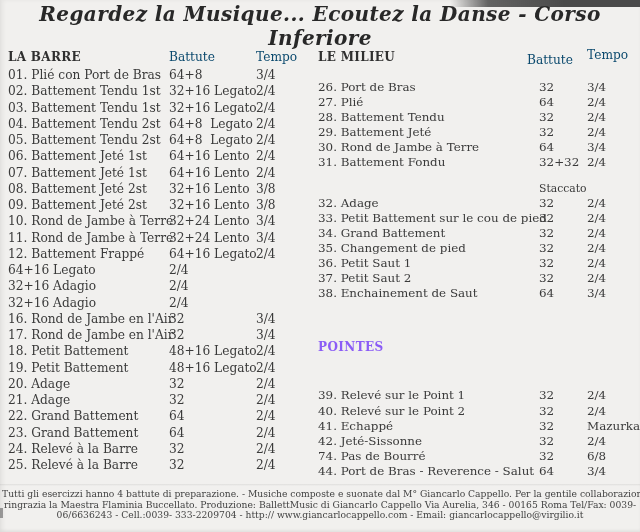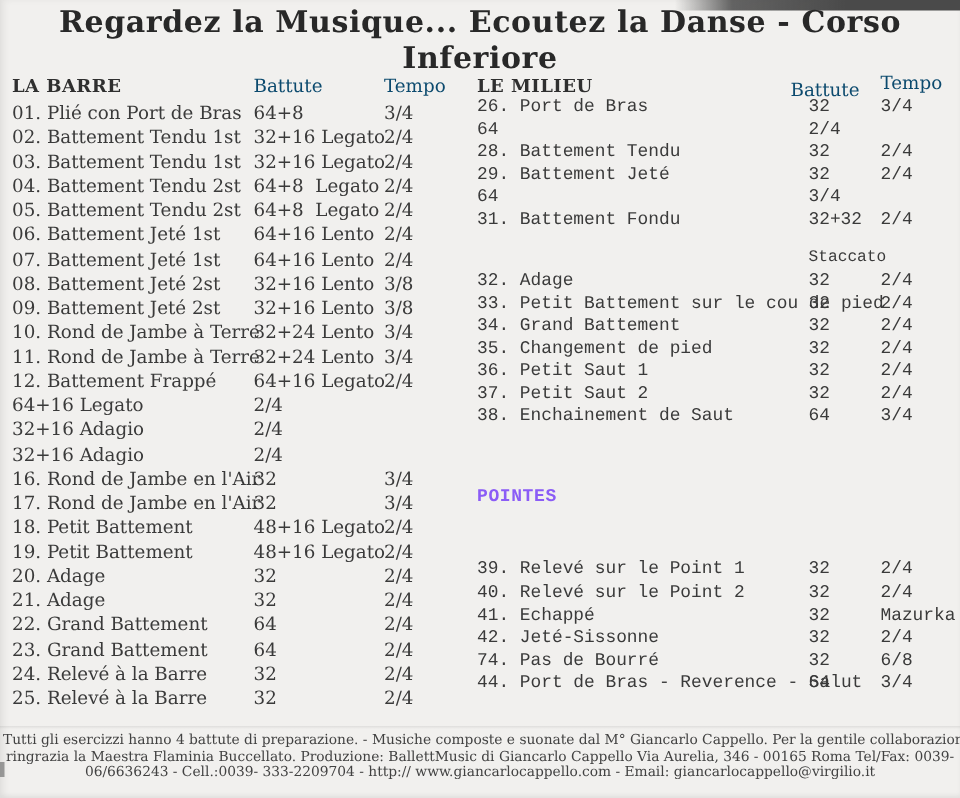--- a/index.html
+++ b/index.html
@@ -14,34 +14,34 @@
   }
   
   .scan-band{position:absolute;top:0;right:0;width:190px;height:7px;
     background:linear-gradient(90deg, rgba(74,74,74,0) 0%, rgba(74,74,74,.85) 20%, #4a4a4a 60%);
     filter:blur(.5px);}
   .crease{position:absolute;top:484px;left:0;right:0;height:2px;
     background:linear-gradient(to bottom, rgba(110,110,110,.14), rgba(255,255,255,0));}
   .speck{position:absolute;left:0;top:508px;width:3px;height:10px;background:#6b6b6b;opacity:.65;}
 
   .title{position:absolute;top:2px;left:0;right:0;margin:0;
-    text-align:center;font-size:20px;font-weight:bold;color:#282828;letter-spacing:.4px;}
+    text-align:center;font-size:20px;font-weight:bold;color:#282828;letter-spacing:.4px;font-style:italic;}
 
   .hdr{position:absolute;font-size:12.2px;color:#0c4a6e;white-space:nowrap;}
   .hdr.caps{font-weight:bold;letter-spacing:.3px;font-size:12px;color:#2f2f2f;}
   #h-labarre{left:8px;top:50px;}
   #h-bat-l{left:169px;top:50px;}
   #h-tempo-l{left:256px;top:50px;}
   #h-milieu{left:318px;top:50px;}
   #h-bat-r{left:527px;top:53px;}
   #h-tempo-r{left:587px;top:48px;}
 
   .col{position:absolute;}
   #col-left{left:8px;top:67px;width:304px;--c1:161px;--c2:87px;--rh:16.26px;}
-  #col-right{left:318px;top:64px;width:320px;font-family:Liberation Mono, monospace;--c1:221px;--c2:48px;--rh:15.1px;}
+  #col-right{left:318px;top:80px;width:320px;--c1:221px;--c2:48px;--rh:15.1px;}
 
   .trow{display:grid;grid-template-columns:var(--c1) var(--c2) 1fr;
     height:var(--rh);line-height:var(--rh);font-size:12.2px;}
   #col-right .trow{font-size:11.9px;}
   .trow .c-name{white-space:nowrap;overflow:visible;}
   .trow .c-bat{white-space:pre;}
   .trow .c-tempo{white-space:nowrap;}
   .trow.note{margin-top:10px;}
   .trow.note .c-bat{font-size:10.8px;}
   .trow.sub{margin:39px 0 33px 0;}
@@ -193,34 +193,36 @@
         <span class="c-tempo">2/4</span>
       </div>
     </div>
   <div class="col" id="col-right">
       <div class="trow track">
         <span class="c-name">26. Port de Bras</span>
         <span class="c-bat">32</span>
         <span class="c-tempo">3/4</span>
       </div>
       <div class="trow track">
+        <span class="c-name">27. Plié</span>
         <span class="c-bat">64</span>
         <span class="c-tempo">2/4</span>
       </div>
       <div class="trow track">
         <span class="c-name">28. Battement Tendu</span>
         <span class="c-bat">32</span>
         <span class="c-tempo">2/4</span>
       </div>
       <div class="trow track">
         <span class="c-name">29. Battement Jeté</span>
         <span class="c-bat">32</span>
         <span class="c-tempo">2/4</span>
       </div>
       <div class="trow track">
+        <span class="c-name">30. Rond de Jambe à Terre</span>
         <span class="c-bat">64</span>
         <span class="c-tempo">3/4</span>
       </div>
       <div class="trow track">
         <span class="c-name">31. Battement Fondu</span>
         <span class="c-bat">32+32</span>
         <span class="c-tempo">2/4</span>
       </div>
       <div class="trow note">
         <span class="c-name"></span>

